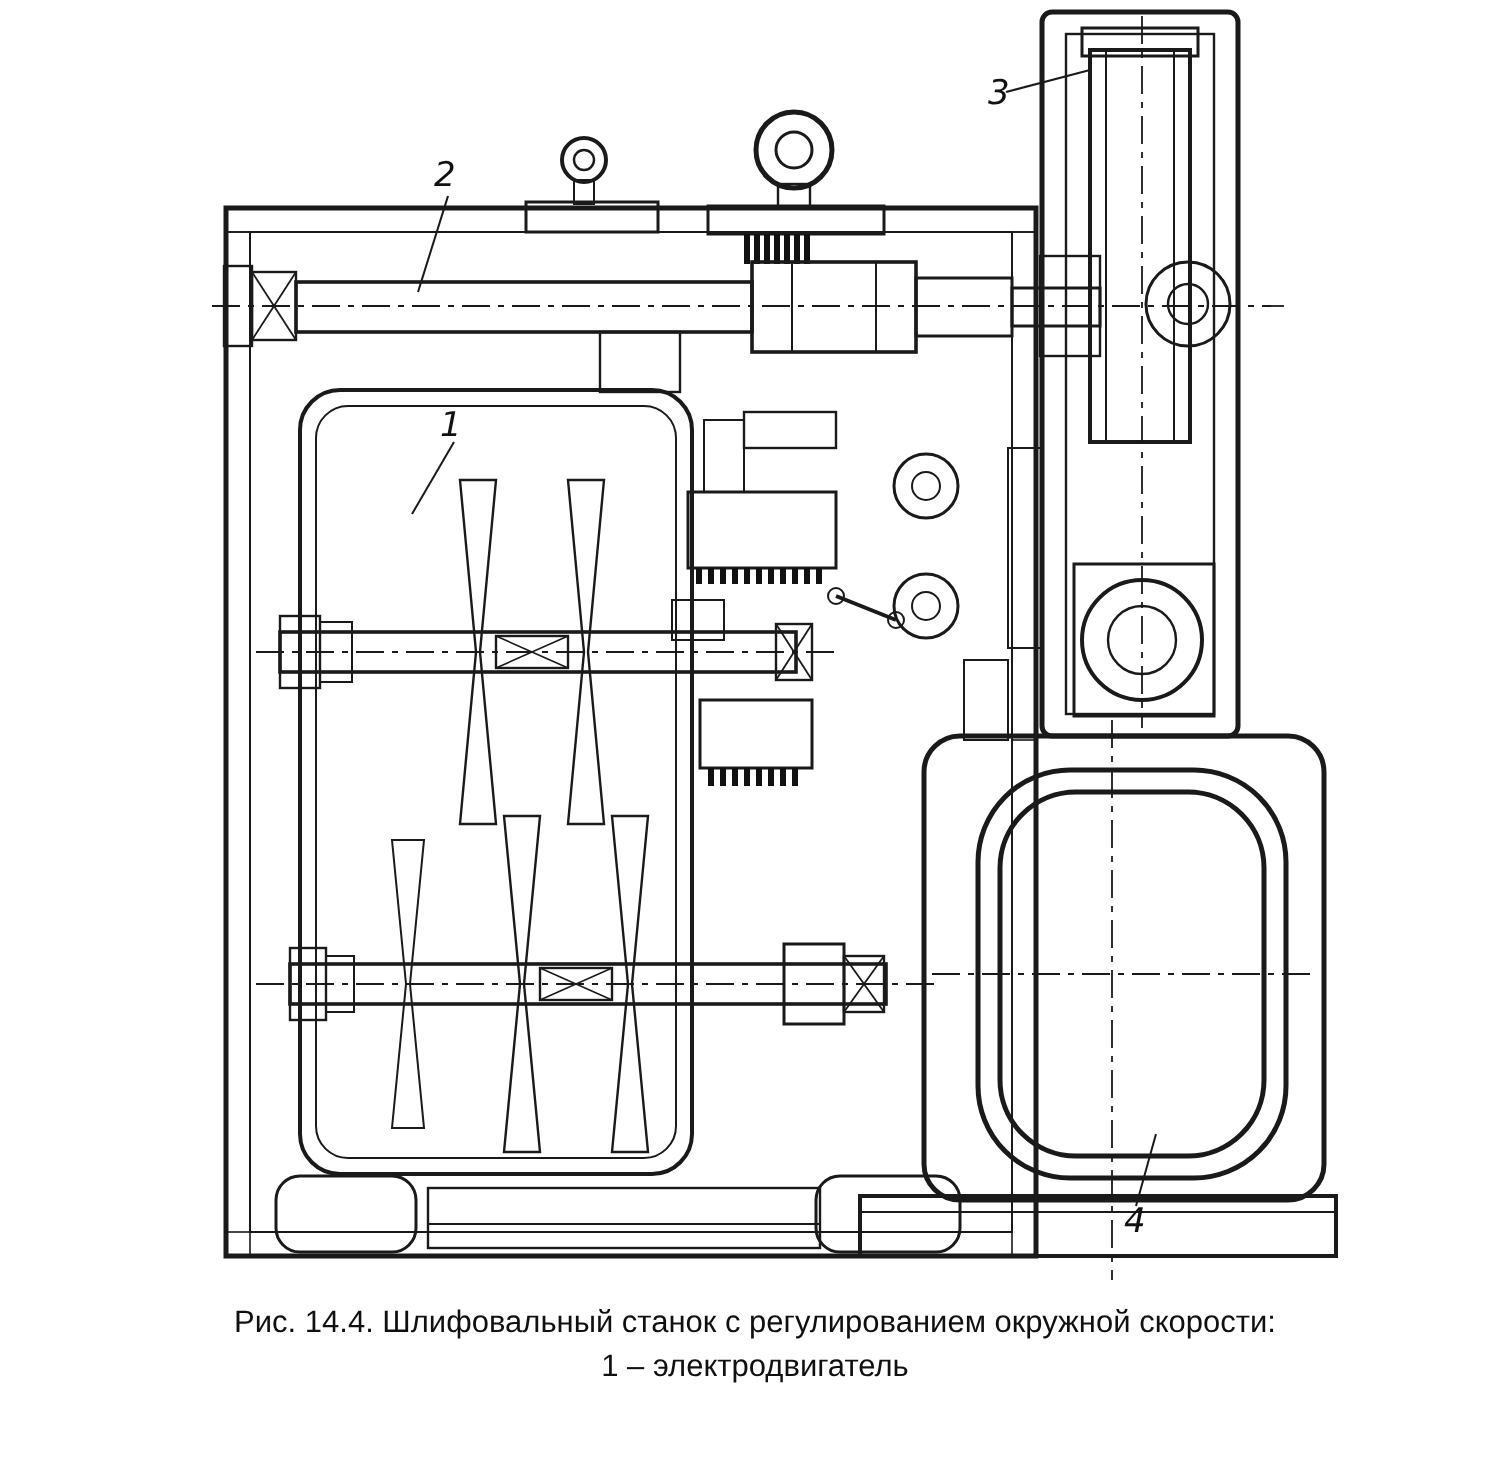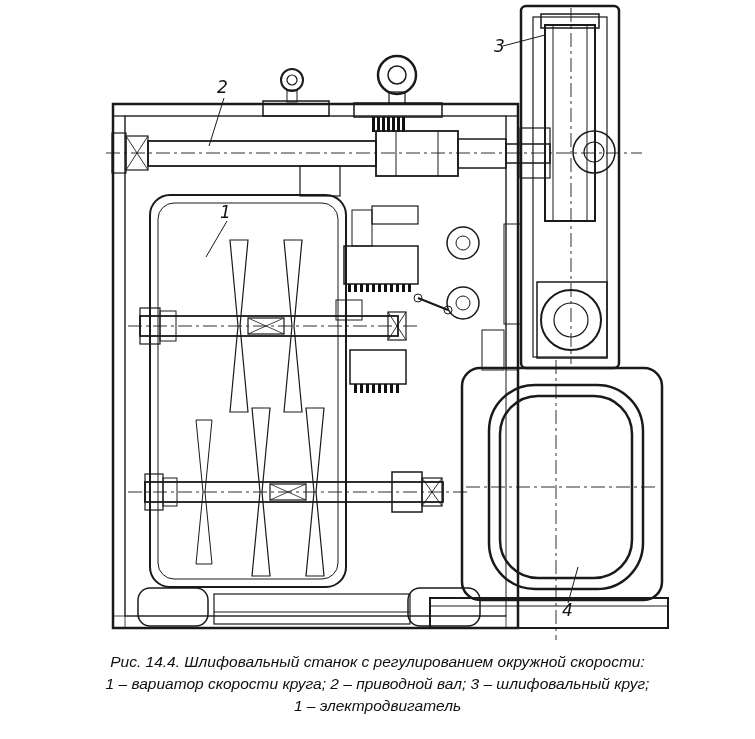--- a/index.html
+++ b/index.html
@@ -6,21 +6,21 @@
   .page{
     width:755px;height:739px;background:#fff;overflow:hidden;
     font-family:"Liberation Sans",sans-serif;color:#101010;
   }
   svg.drawing{display:block;}
   svg .ln{stroke:#1a1a1a;fill:none;}
   svg .cl{stroke:#1a1a1a;stroke-width:0.9;stroke-dasharray:14 4 3 4;fill:none;}
   svg .leader{stroke:#1a1a1a;stroke-width:1;fill:none;}
   svg text.callout{font:italic 17px "DejaVu Sans",sans-serif;fill:#111;}
   .caption{
-    text-align:center;font-style:italic;font-size:15.5px;line-height:22px;
+    text-align:center;font-size:15.5px;line-height:22px;
     margin-top:6px;color:#101010;
   }
 </style>
 </head>
 <body>
 
 <div class="page">
 
   <svg class="drawing" width="755" height="645" viewBox="0 0 755 645">
     <defs>
@@ -196,17 +196,16 @@
       <text class="callout" x="220" y="218">1</text>
     </g>
     <g>
       <line class="leader" x1="568" y1="603" x2="578" y2="567"></line>
       <text class="callout" x="562" y="616">4</text>
     </g>
   </svg>
 
   <div class="caption">
     <div>Рис. 14.4. Шлифовальный станок с регулированием окружной скорости:</div>
-    <div>1 – вариатор скорости круга; 2 – приводной вал; 3 – шлифовальный круг;</div>
     <div>1 – электродвигатель</div>
   </div>
 
 </div>
 
 </body></html>

